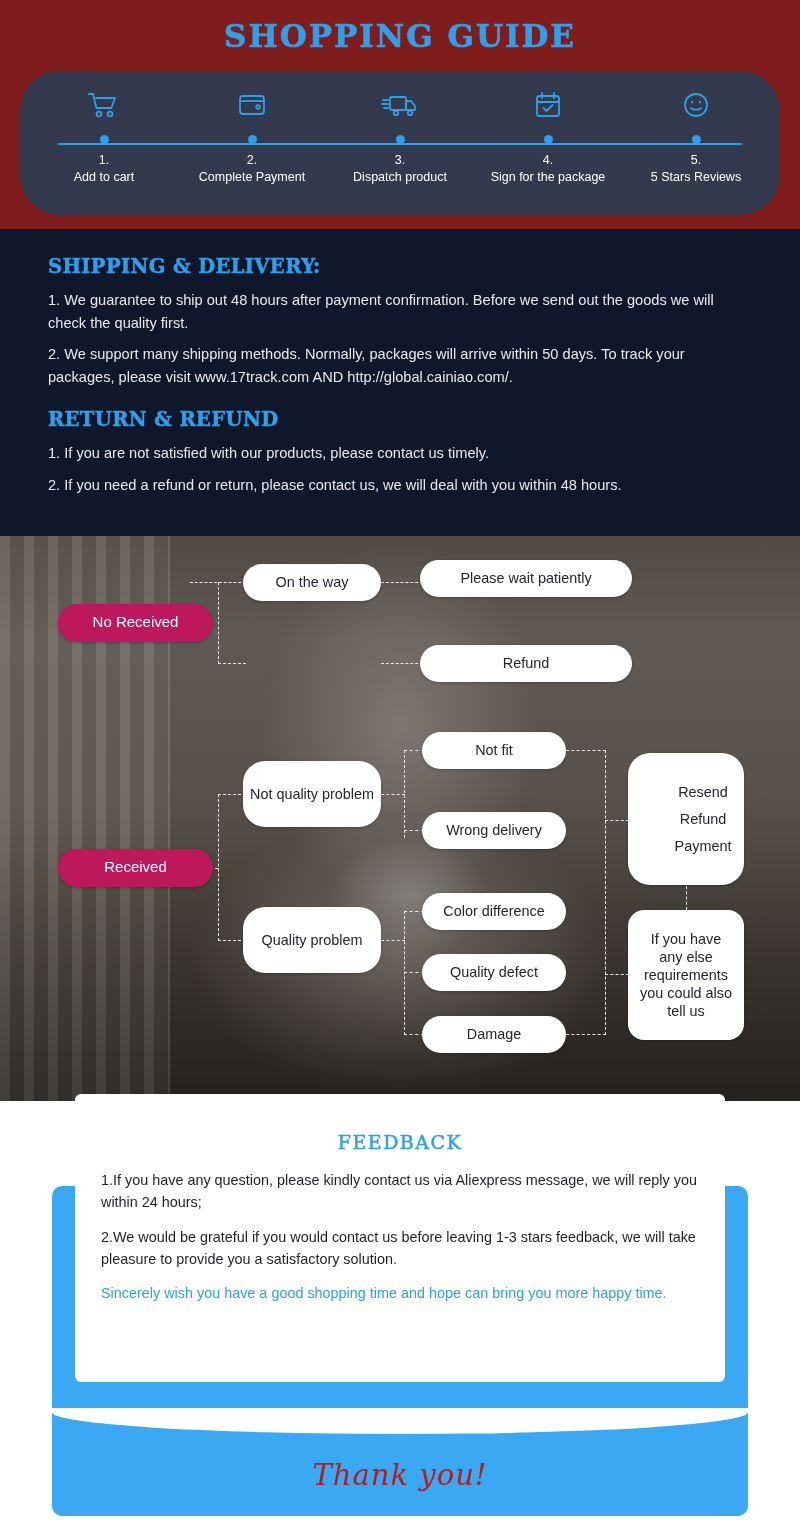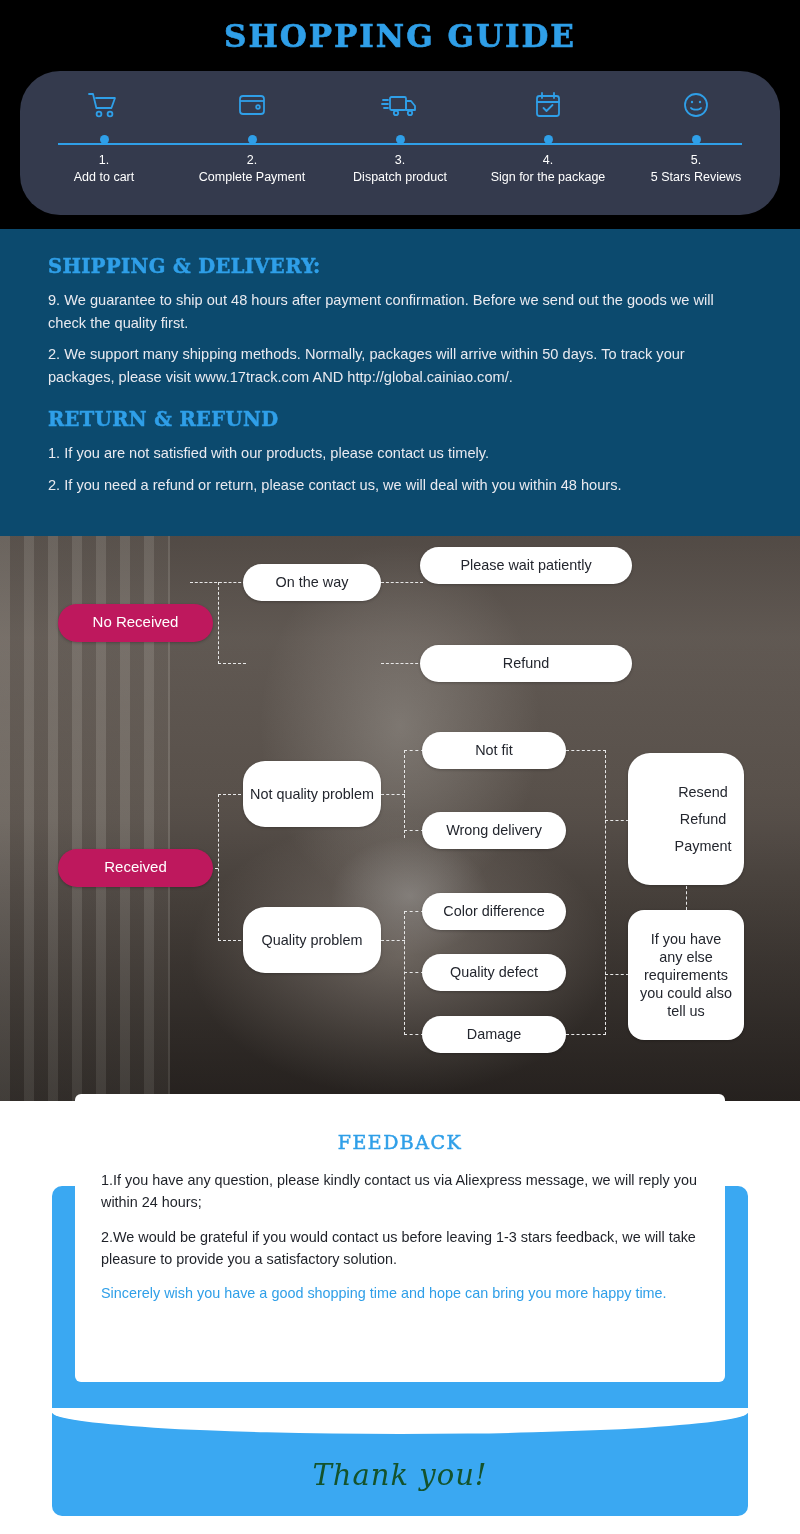--- a/index.html
+++ b/index.html
@@ -7,21 +7,21 @@
     width: 800px;
     height: 1534px;
     font-family: "Liberation Sans", sans-serif;
     background: #ffffff;
     overflow: hidden;
   }
   .page { position: relative; width: 800px; height: 1534px; }
 
   
   .guide-section {
-    background: #000000;
+    background: #7f1d1d;
     padding: 18px 0 14px 0;
   }
   .guide-title {
     text-align: center;
     color: #2f9fe8;
     font-family: "DejaVu Serif", serif;
     font-weight: bold;
     font-size: 31px;
     letter-spacing: 2px;
     text-transform: uppercase;
@@ -75,21 +75,21 @@
   }
   .step .lbl {
     margin-top: 3px;
     color: #ffffff;
     font-size: 12.5px;
     white-space: nowrap;
   }
 
   
   .policy {
-    background: #0c4a6e;
+    background: #0f172a;
     padding: 26px 48px 30px 48px;
     color: #e9eaf0;
   }
   .policy h2 {
     color: #2f9fe8;
     font-family: "DejaVu Serif", serif;
     font-size: 19.5px;
     letter-spacing: 0.4px;
     -webkit-text-stroke: 0.5px #2f9fe8;
     margin-bottom: 11px;
@@ -200,21 +200,21 @@
   .fb-body p { font-size: 14.4px; line-height: 1.55; margin-bottom: 12px; }
   .fb-body p.link { color: #2f9fe8; }
   .thanks {
     position: absolute;
     left: 52px; right: 52px;
     bottom: 18px;
     height: 82px;
     display: flex;
     align-items: center;
     justify-content: center;
-    color: #14532d;
+    color: #b91c1c;
     font-size: 29px;
     font-style: italic;
     font-family: "DejaVu Serif", serif;
     letter-spacing: 1px;
   }
   .wave {
     position: absolute;
     left: 52px; right: 52px;
     bottom: 100px;
     height: 26px;
@@ -301,21 +301,21 @@
           <div class="num">5.</div>
           <div class="lbl">5 Stars Reviews</div>
         </div>
 
       </div>
     </div>
   </div>
 
   <div class="policy">
     <h2>SHIPPING &amp; DELIVERY:</h2>
-    <p>9. We guarantee to ship out 48 hours after payment confirmation. Before we send out the goods we will check the quality first.</p>
+    <p>1. We guarantee to ship out 48 hours after payment confirmation. Before we send out the goods we will check the quality first.</p>
     <p>2. We support many shipping methods. Normally, packages will arrive within 50 days. To track your packages, please visit www.17track.com AND http://global.cainiao.com/.</p>
     <h2 class="second">RETURN &amp; REFUND</h2>
     <p>1. If you are not satisfied with our products, please contact us timely.</p>
     <p>2. If you need a refund or return, please contact us, we will deal with you within 48 hours.</p>
   </div>
 
   <div class="flow">
     <div class="bg-photo"></div>
     <div class="shade"></div>
     <div class="flow-inner">
@@ -346,21 +346,21 @@
       <div class="conn" style="left:605px; top:214px; height:285px; border-left-width:1px;"></div>
       <div class="conn" style="left:566px; top:498px; width:40px; border-top-width:1px;"></div>
       <div class="conn" style="left:605px; top:284px; width:24px; border-top-width:1px;"></div>
       <div class="conn" style="left:605px; top:438px; width:24px; border-top-width:1px;"></div>
       <div class="conn" style="left:686px; top:350px; height:24px; border-left-width:1px;"></div>
 
       <div class="pill blue" style="left:58px; top:68px; width:155px; height:38px;">No Received</div>
       <div class="pill blue" style="left:58px; top:313px; width:155px; height:38px;">Received</div>
 
       <div class="pill" style="left:243px; top:28px; width:138px; height:37px;">On the way</div>
-      <div class="pill" style="left:420px; top:11px; width:212px; height:37px;">Please wait patiently</div>
+      <div class="pill" style="left:420px; top:24px; width:212px; height:37px;">Please wait patiently</div>
       <div class="pill" style="left:420px; top:109px; width:212px; height:37px;">Refund</div>
 
       <div class="pill" style="left:243px; top:225px; width:138px; height:66px;">Not quality problem</div>
       <div class="pill" style="left:243px; top:371px; width:138px; height:66px;">Quality problem</div>
 
       <div class="pill" style="left:422px; top:196px; width:144px; height:37px;">Not fit</div>
       <div class="pill" style="left:422px; top:276px; width:144px; height:37px;">Wrong delivery</div>
       <div class="pill" style="left:422px; top:357px; width:144px; height:37px;">Color difference</div>
       <div class="pill" style="left:422px; top:418px; width:144px; height:37px;">Quality defect</div>
       <div class="pill" style="left:422px; top:480px; width:144px; height:37px;">Damage</div>

